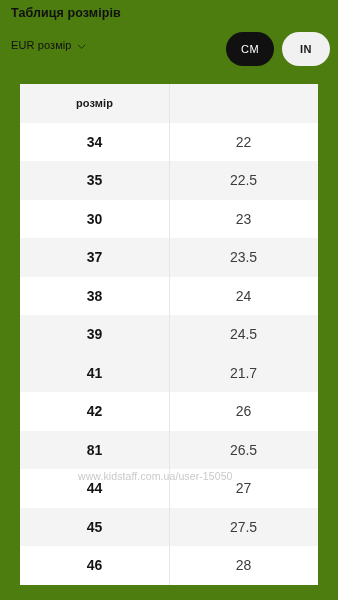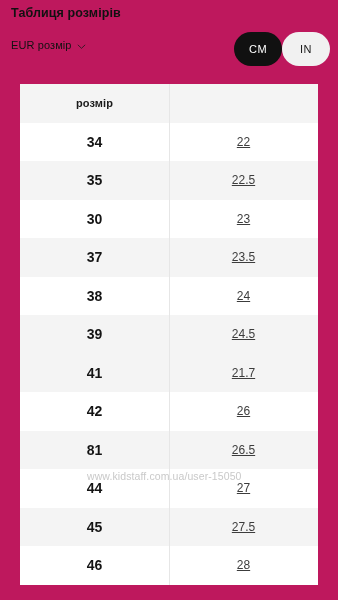--- a/index.html
+++ b/index.html
@@ -9,21 +9,21 @@
     height: 600px;
     background: #ffffff;
     font-family: "Liberation Sans", sans-serif;
     overflow: hidden;
   }
 
   #page {
     position: relative;
     width: 338px;
     height: 600px;
-    background: #be185d;
+    background: #4d7c0f;
   }
 
   
   .page-title {
     position: absolute;
     left: 11px;
     top: 5px;
     font-size: 12.5px;
     font-weight: bold;
     color: #111111;
@@ -67,21 +67,21 @@
     top: 1px;
   }
   .chevron-down svg { display: block; }
 
   .toggle-group {
     position: absolute;
     right: 8px;
     top: 0;
     display: flex;
     align-items: flex-end;
-    gap: 0;
+    gap: 8px;
   }
 
   .toggle-pill {
     width: 48px;
     height: 34px;
     border-radius: 22px;
     border: none;
     font-family: "Liberation Sans", sans-serif;
     font-size: 11px;
     font-weight: normal;
@@ -93,20 +93,21 @@
   }
 
   .toggle-pill.active {
     background: #111111;
     color: #ffffff;
   }
 
   .toggle-pill.inactive {
     background: #f1f1f1;
     color: #1a1a1a;
+    font-weight: bold;
   }
 
   
   .size-table-wrap {
     position: absolute;
     left: 20px;
     top: 84px;
     width: 298px;
   }
 
@@ -139,24 +140,23 @@
   .size-table tbody tr.shaded td { background: #f4f4f4; }
   .size-table tbody tr.plain  td { background: #ffffff; }
 
   .cell-size {
     font-size: 14px;
     font-weight: bold;
     color: #141414;
   }
 
   .cell-value {
-    font-size: 12px;
+    font-size: 14px;
     font-weight: normal;
     color: #3c3c3c;
-    text-decoration: underline;
   }
 
   
   .col-divider {
     position: absolute;
     left: 149px;
     top: 0;
     width: 1px;
     height: 100%;
     background: #e6e6e6;
@@ -167,21 +167,20 @@
   .watermark {
     position: absolute;
     left: 78px;
     top: 470px;
     font-size: 10.5px;
     color: #c9c9c9;
     white-space: nowrap;
     letter-spacing: 0.1px;
     pointer-events: none;
     user-select: none;
-    margin-left: 9px;
   }
 </style>
 </head>
 <body>
 
 <div id="page">
 
   <div class="page-title">Таблиця розмірів</div>
 
   <div class="controls">

